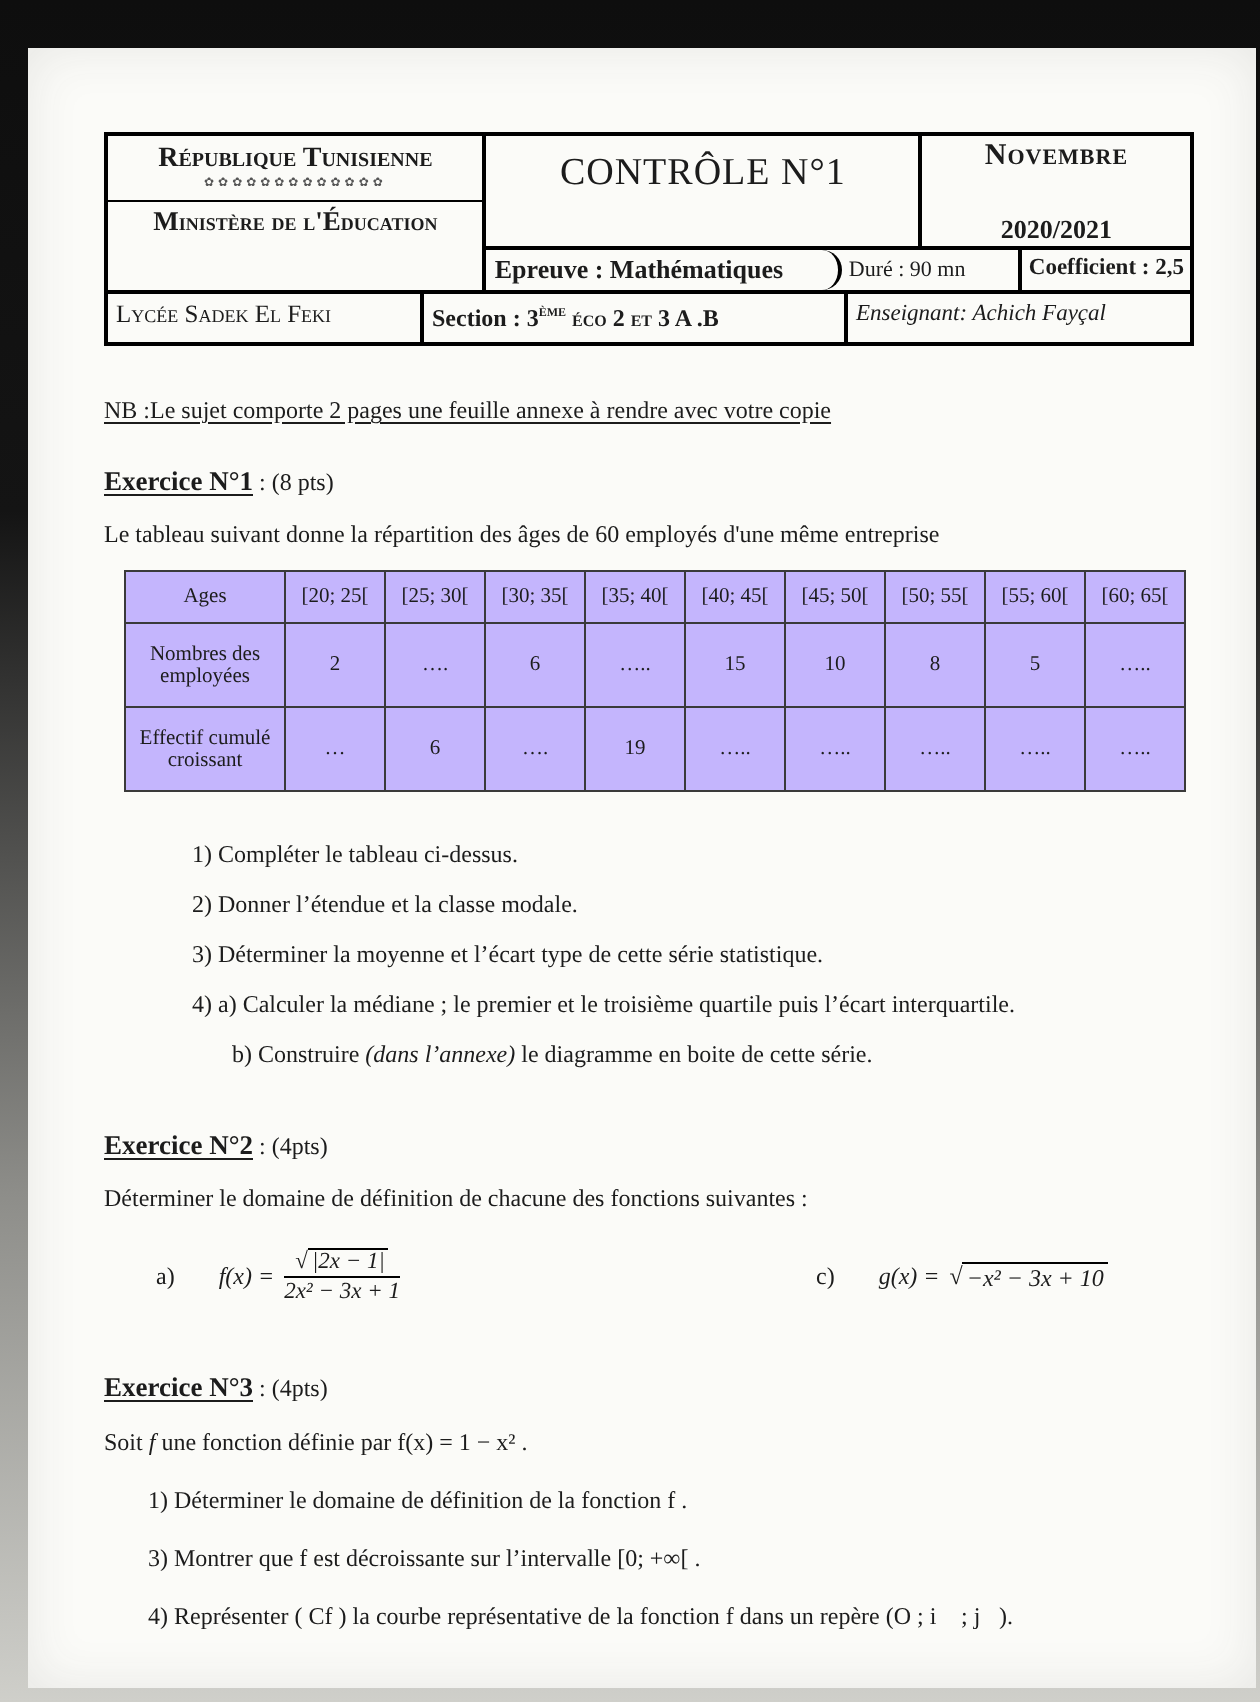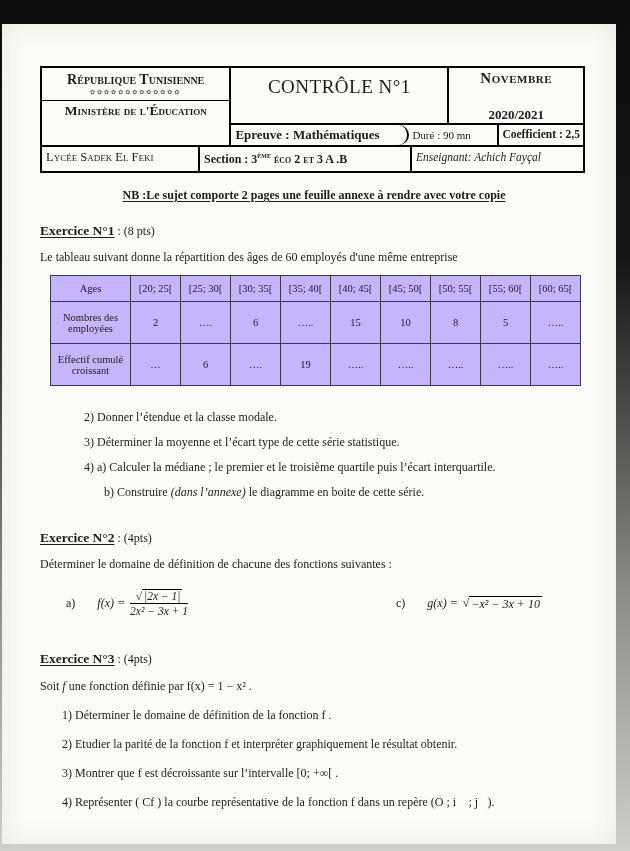--- a/index.html
+++ b/index.html
@@ -8,21 +8,21 @@
     font-family:"Liberation Serif","DejaVu Serif",serif;
     color:#1c1c1c;
     overflow:hidden;
     background:#9a9a96;
   }
   .scan {
     position:relative; width:630px; height:851px;
     background:linear-gradient(180deg,#0e0e0e 0%,#141414 30%,#8d8d89 70%,#cfcfca 100%);
   }
   .paper {
-    position:absolute; top:24px; left:2px; width:614px; height:820px;
+    position:absolute; top:24px; left:14px; width:614px; height:820px;
     background:#fbfbf8;
     box-shadow:inset 0 0 26px rgba(60,60,55,.10);
     padding:42px 28px 0 38px;
   }
 
   
   .header-box { border:2px solid #000; width:545px; }
   .header-top { display:flex; }
   .left-col { width:190px; border-right:2px solid #000; display:flex; flex-direction:column; }
   .republic { font-weight:bold; font-variant:small-caps; font-size:14px; text-align:center; padding-top:4px; }
@@ -40,21 +40,21 @@
   .coeff { flex:1; font-size:11.5px; font-weight:bold; padding:3px 3px 2px; white-space:nowrap; }
   .header-bottom { display:flex; border-top:2px solid #000; }
   .school { width:158px; border-right:2px solid #000; font-weight:normal; font-variant:small-caps; font-size:12.5px; padding:3px 4px 4px; }
   .section { width:212px; border-right:2px solid #000; font-size:12px; font-weight:bold; padding:4px 4px; }
   .section .sc { font-variant:small-caps; }
   .section sup { font-size:8px; font-variant:small-caps; }
   .teacher { flex:1; font-style:italic; font-size:11.5px; padding:4px 4px; }
 
   
   .nb-line {
-    margin-top:15px; text-align:center; font-weight:bold; font-size:12px;
+    margin-top:25px; font-weight:normal; font-size:12px;
     text-decoration:underline; text-underline-offset:2px;
   }
 
   
   .ex-heading { margin-top:20px; font-size:13.5px; }
   .ex-title { font-weight:bold; text-decoration:underline; text-underline-offset:2px; }
   .ex-points { font-size:12px; }
   .intro { margin-top:11px; font-size:12px; }
 
   
@@ -167,20 +167,21 @@
         <td>…..</td>
         <td>…..</td>
         <td>…..</td>
         <td>…..</td>
         <td>…..</td>
       </tr>
     </tbody>
       </table>
 
     <div class="q-list">
+      <div class="q">1)  Compléter le tableau ci-dessus.</div>
       <div class="q">2)  Donner l’étendue et la classe modale.</div>
       <div class="q">3)  Déterminer la moyenne et l’écart type de cette série statistique.</div>
       <div class="q">4)  a)  Calculer la médiane ; le premier et le troisième quartile puis l’écart interquartile.</div>
       <div class="q q-indent">
         <span>b)  Construire </span><span class="italic">(dans l’annexe)</span><span> le diagramme en boite de cette série.</span>
       </div>
     </div>
 
     <div class="ex-heading" style="margin-top:30px;">
       <span class="ex-title">Exercice N°2</span><span class="ex-points"> : (4pts)</span>
@@ -206,19 +207,18 @@
 
     <div class="ex-heading" style="margin-top:34px;">
       <span class="ex-title">Exercice N°3</span><span class="ex-points"> : (4pts)</span>
     </div>
     <div class="ex3-intro">
       <span>Soit </span><span class="italic">f</span><span> une fonction définie par f(x) = 1 − x² .</span>
     </div>
 
     <div class="ex3-list">
       <div class="q">1)  Déterminer le domaine de définition de la fonction f .</div>
-      <div class="q">2)  Etudier la parité de la fonction f  et interpréter graphiquement le résultat obtenir.</div>
       <div class="q">3)  Montrer que f  est décroissante sur l’intervalle [0; +∞[ .</div>
       <div class="q">4)  Représenter ( Cf ) la courbe représentative de la fonction f  dans un repère (O ; i⃗ ; j⃗).</div>
     </div>
 
   </div>
 </div>
 
 </body></html>

